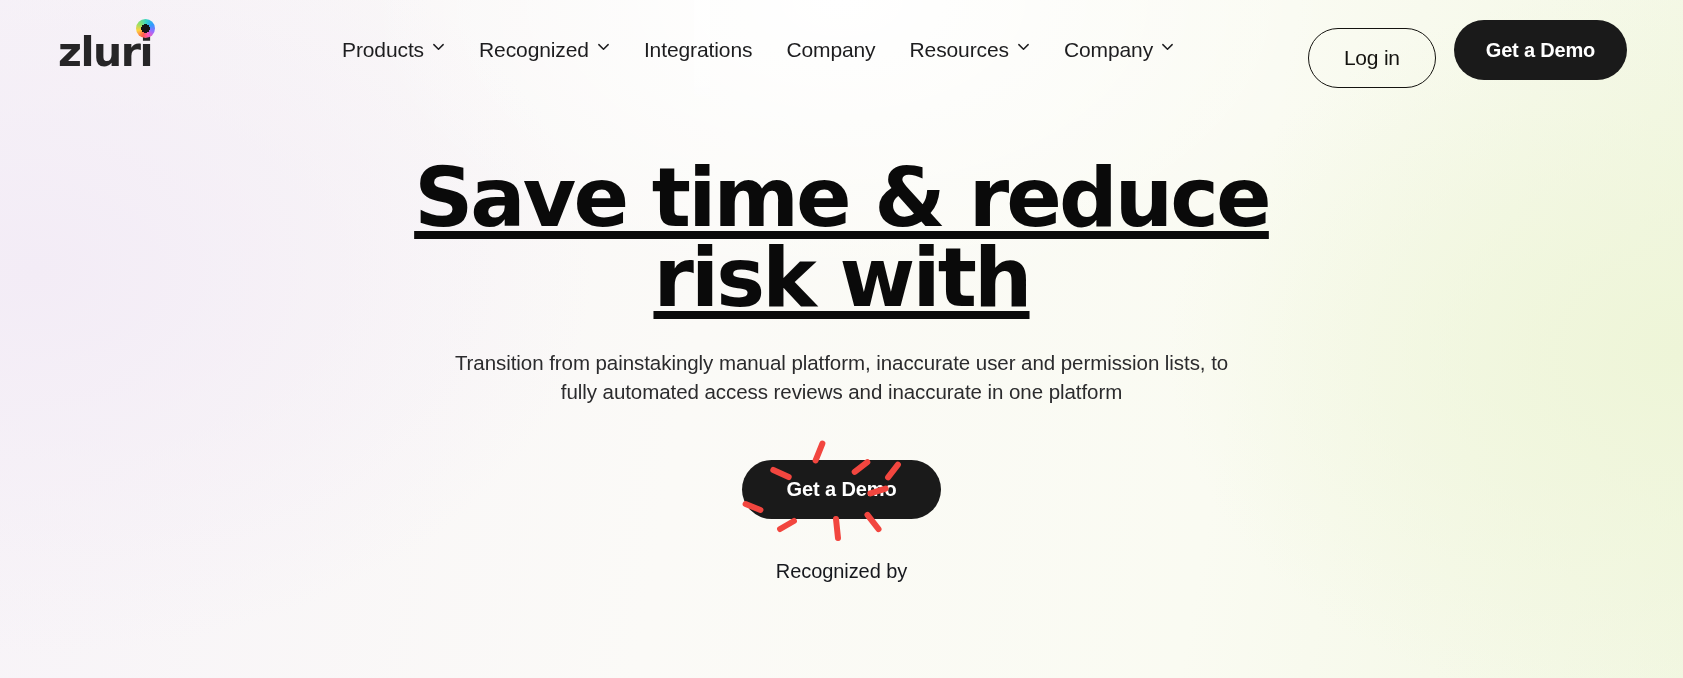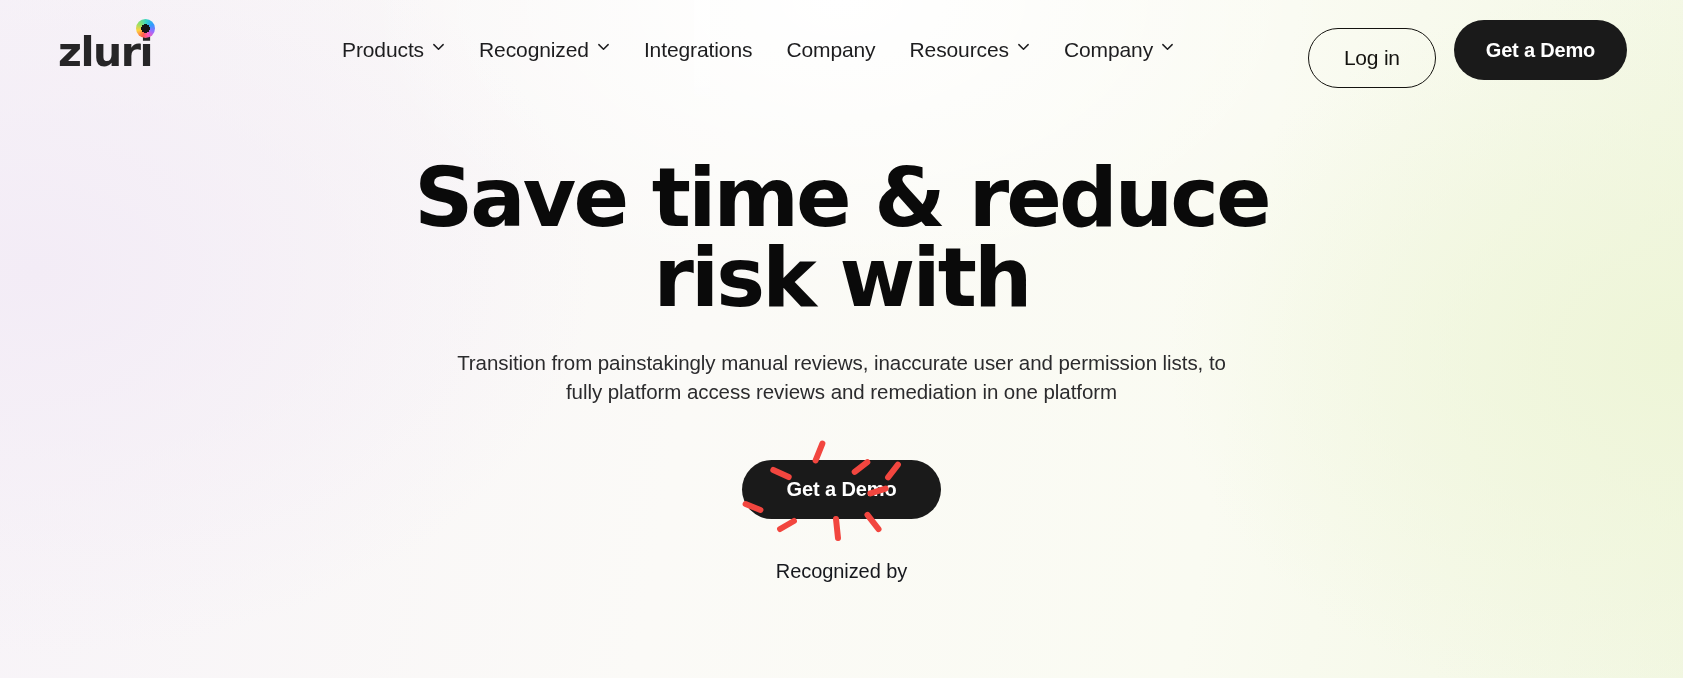--- a/index.html
+++ b/index.html
@@ -169,20 +169,21 @@
   #headline {
     margin-top: 58px;
     text-align: center;
     font-family: "DejaVu Sans", sans-serif;
     font-size: 82px;
     line-height: 0.98;
     font-weight: 700;
     letter-spacing: -0.035em;
     color: #0a0a0a;
     max-width: 1030px;
+    text-decoration: underline;
   }
 
   #subhead {
     margin-top: 29px;
     text-align: center;
     font-size: 20.5px;
     line-height: 1.45;
     font-weight: 400;
     color: #2b2b2d;
     max-width: 800px;
@@ -315,22 +316,22 @@
 
   </nav>
 
   <section id="hero">
 
     <h1 id="headline">
       <span>Save time &amp; reduce risk with</span><br>
     </h1>
 
     <p id="subhead">
-      <span class="sub-line">Transition from painstakingly manual reviews, inaccurate user and permission lists, to</span>
-      <span class="sub-line">fully platform access reviews and remediation in one platform</span>
+      <span class="sub-line">Transition from painstakingly manual platform, inaccurate user and permission lists, to</span>
+      <span class="sub-line">fully automated access reviews and inaccurate in one platform</span>
     </p>
 
     <div id="cta-wrap">
 
       <div id="sparkles">
 
         <span class="spark" style="left:104px; top:6px;  width:6px; height:24px; transform:rotate(22deg);"></span>
         <span class="spark" style="left:146px; top:22px; width:6px; height:22px; transform:rotate(52deg);"></span>
         <span class="spark" style="left:66px;  top:28px; width:6px; height:23px; transform:rotate(-65deg);"></span>
 

